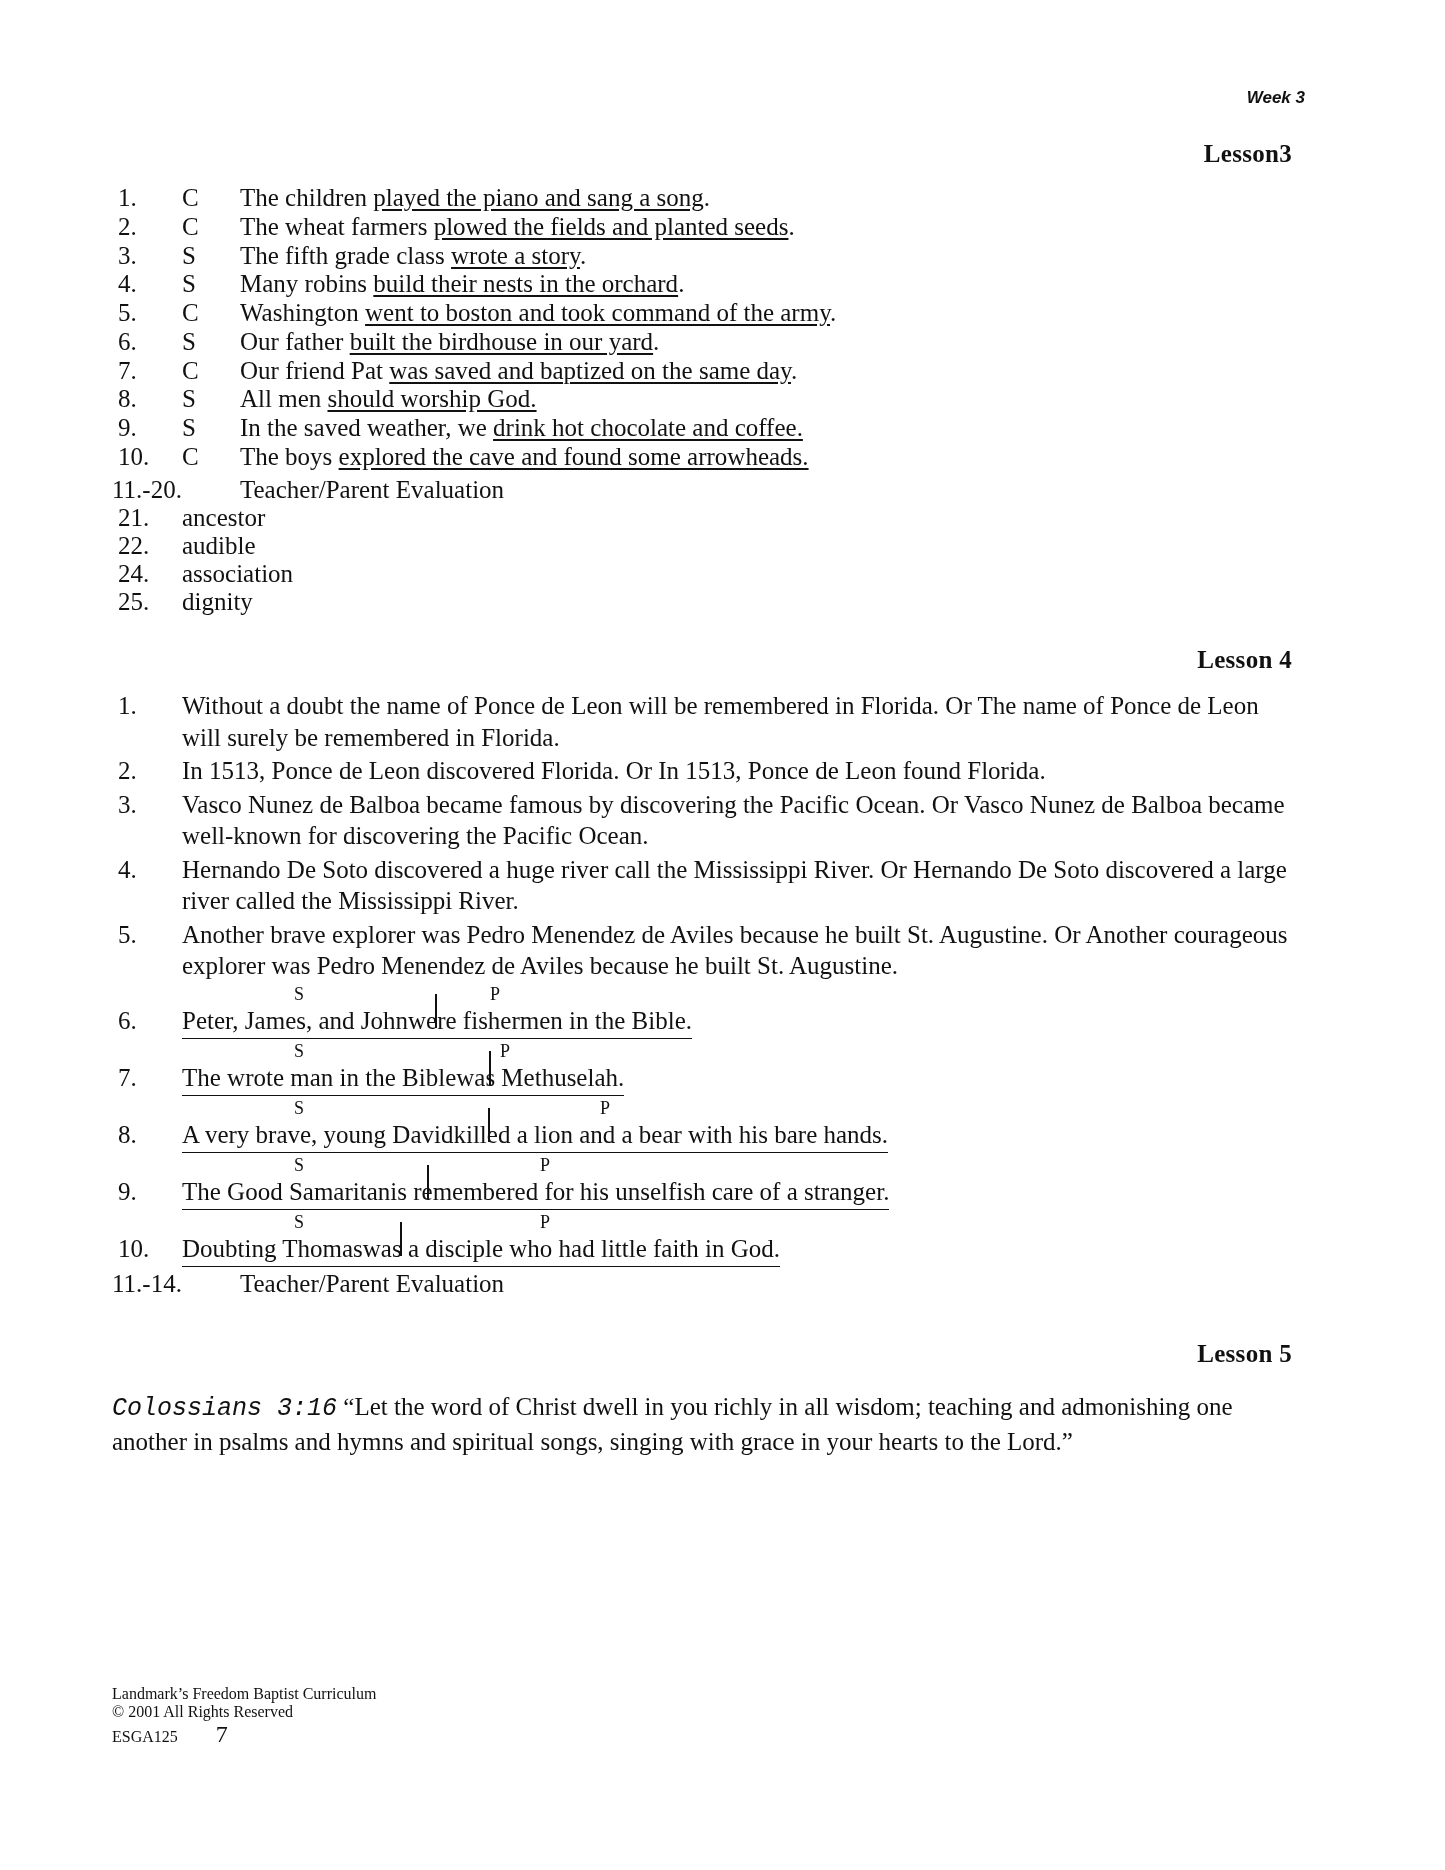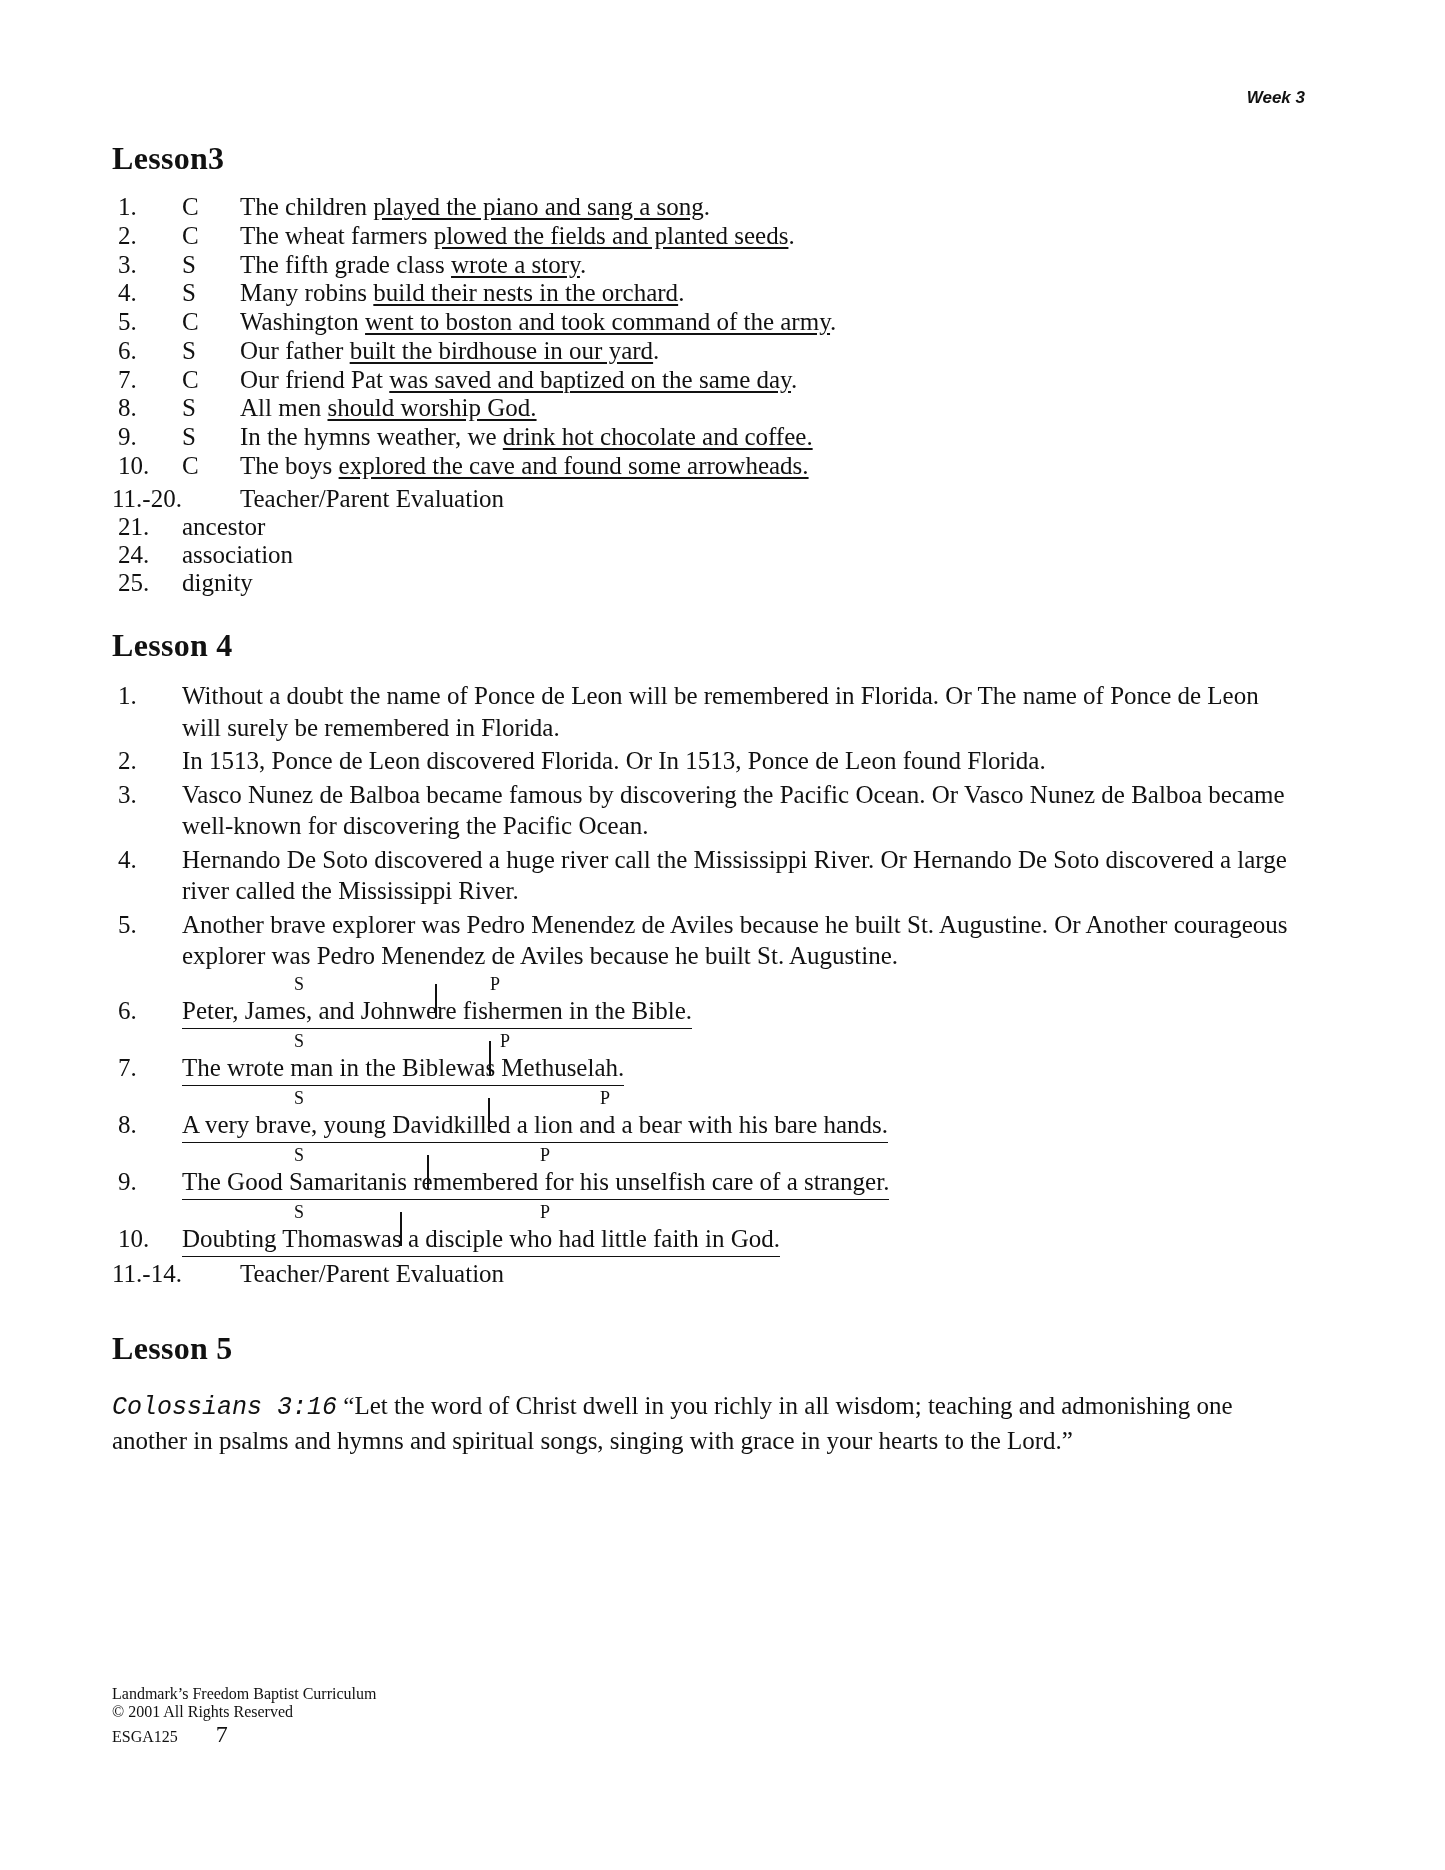--- a/index.html
+++ b/index.html
@@ -31,25 +31,26 @@
     font-style: italic;
     font-family: Liberation Sans, sans-serif;
   }
   .content {
     position: absolute;
     left: 112px;
     top: 140px;
     width: 1180px;
   }
   h2.lesson-title {
-    font-size: 32px;
+    font-size: 25px;
     font-weight: bold;
     margin: 0 0 16px 0;
     font-family: "Liberation Serif", serif;
     letter-spacing: 0.3px;
+    text-align: right;
   }
   .lesson-block { margin-bottom: 6px; }
 
   
   .l3row {
     display: flex;
     align-items: baseline;
     font-size: 25px;
     line-height: 1.11;
     margin-bottom: 1px;
@@ -244,37 +245,41 @@
 
       <div class="l3row">
         <span class="l3num">8.</span>
         <span class="l3code">S</span>
         <span class="l3text"><span>All men </span><span class="u">should worship God.</span><span></span></span>
       </div>
 
       <div class="l3row">
         <span class="l3num">9.</span>
         <span class="l3code">S</span>
-        <span class="l3text"><span>In the hymns weather, we </span><span class="u">drink hot chocolate and coffee.</span><span></span></span>
+        <span class="l3text"><span>In the saved weather, we </span><span class="u">drink hot chocolate and coffee.</span><span></span></span>
       </div>
 
       <div class="l3row">
         <span class="l3num">10.</span>
         <span class="l3code">C</span>
         <span class="l3text"><span>The boys </span><span class="u">explored the cave and found some arrowheads.</span><span></span></span>
       </div>
 
       <div class="l3range">
         <span class="rnum">11.-20.</span>
         <span class="rtext">Teacher/Parent Evaluation</span>
       </div>
 
       <div class="vocabrow">
         <span class="vnum">21.</span>
         <span class="vword">ancestor</span>
+      </div>
+      <div class="vocabrow">
+        <span class="vnum">22.</span>
+        <span class="vword">audible</span>
       </div>
       <div class="vocabrow">
         <span class="vnum">24.</span>
         <span class="vword">association</span>
       </div>
       <div class="vocabrow">
         <span class="vnum">25.</span>
         <span class="vword">dignity</span>
       </div>
     </div>

